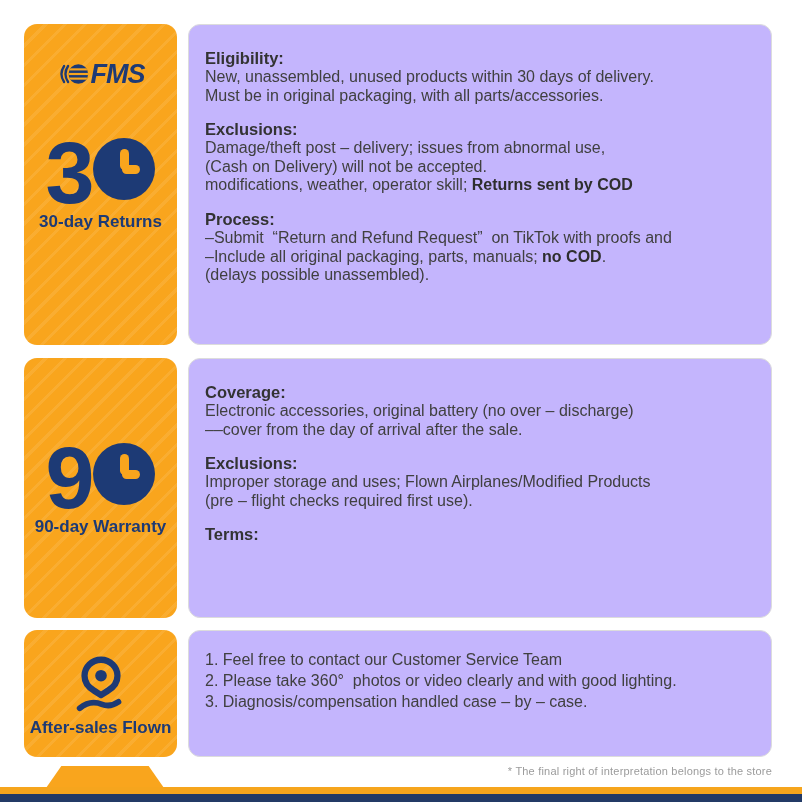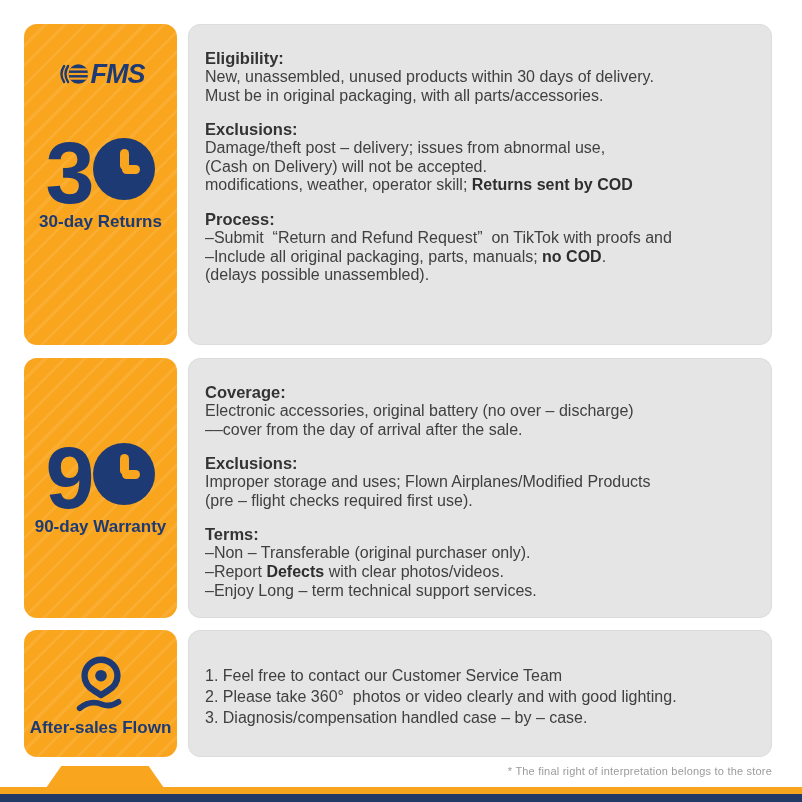--- a/index.html
+++ b/index.html
@@ -18,24 +18,24 @@
     position:absolute; left:24px; top:0; width:153px; height:100%;
     background-color:#F9A51D;
     background-image:repeating-linear-gradient(135deg, rgba(255,255,255,0.09) 0 3px, rgba(255,255,255,0) 3px 14px);
     border-radius:13px;
     display:flex; flex-direction:column; align-items:center;
   }
 
   
   .text-card {
     position:absolute; left:188px; top:0; width:584px; height:100%;
-    background:#e5e5e5; border:1px solid #dcdcdc; border-radius:12px;
+    background:#c4b5fd; border:1px solid #dcdcdc; border-radius:12px;
     padding:24px 14px 0 16px; color:#404040;
   }
-  .row3 .text-card { padding-top:34px; }
+  .row3 .text-card { padding-top:18px; }
 
   .block { margin-bottom:15px; }
   .block:last-child { margin-bottom:0; }
   .block-heading { font-size:16.5px; font-weight:700; color:#333; line-height:19px; }
   .line { font-size:16px; line-height:18.6px; white-space:pre-wrap; color:#404040; }
   .row3 .line { line-height:21px; }
   .seg-b { font-weight:700; color:#2e2e2e; }
 
   
   .fms-logo { display:flex; align-items:center; gap:2px; margin-top:34px; height:32px; }
@@ -159,25 +159,20 @@
       </div>
       <div class="block">
         <div class="block-heading">Exclusions:</div>
         <div>
             <div class="line"><span class="seg">Improper storage and uses; Flown Airplanes/Modified Products</span></div>
             <div class="line"><span class="seg">(pre – flight checks required first use).</span></div>
           </div>
       </div>
       <div class="block">
         <div class="block-heading">Terms:</div>
-        <div>
-            <div class="line"><span class="seg">–Non – Transferable (original purchaser only).</span></div>
-            <div class="line"><span class="seg">–Report </span><span class="seg-b">Defects</span><span class="seg"> with clear photos/videos.</span></div>
-            <div class="line"><span class="seg">–Enjoy Long – term technical support services.</span></div>
-          </div>
       </div>
     </div>
   </section>
 
   <section class="row row3">
     <aside class="badge-card">
       <div class="pin-wrap">
         <svg width="62" height="64" viewBox="0 0 64 64">
           <path d="M32 8 C22.5 8 15 15.5 15 24.5 C15 31 19 36.5 25 40 L32 44.5 L39 40 C45 36.5 49 31 49 24.5 C49 15.5 41.5 8 32 8 Z" fill="none" stroke="#1d3a75" stroke-width="6.5" stroke-linejoin="round"></path>
           <circle cx="32" cy="24.5" r="6" fill="#1d3a75"></circle>

